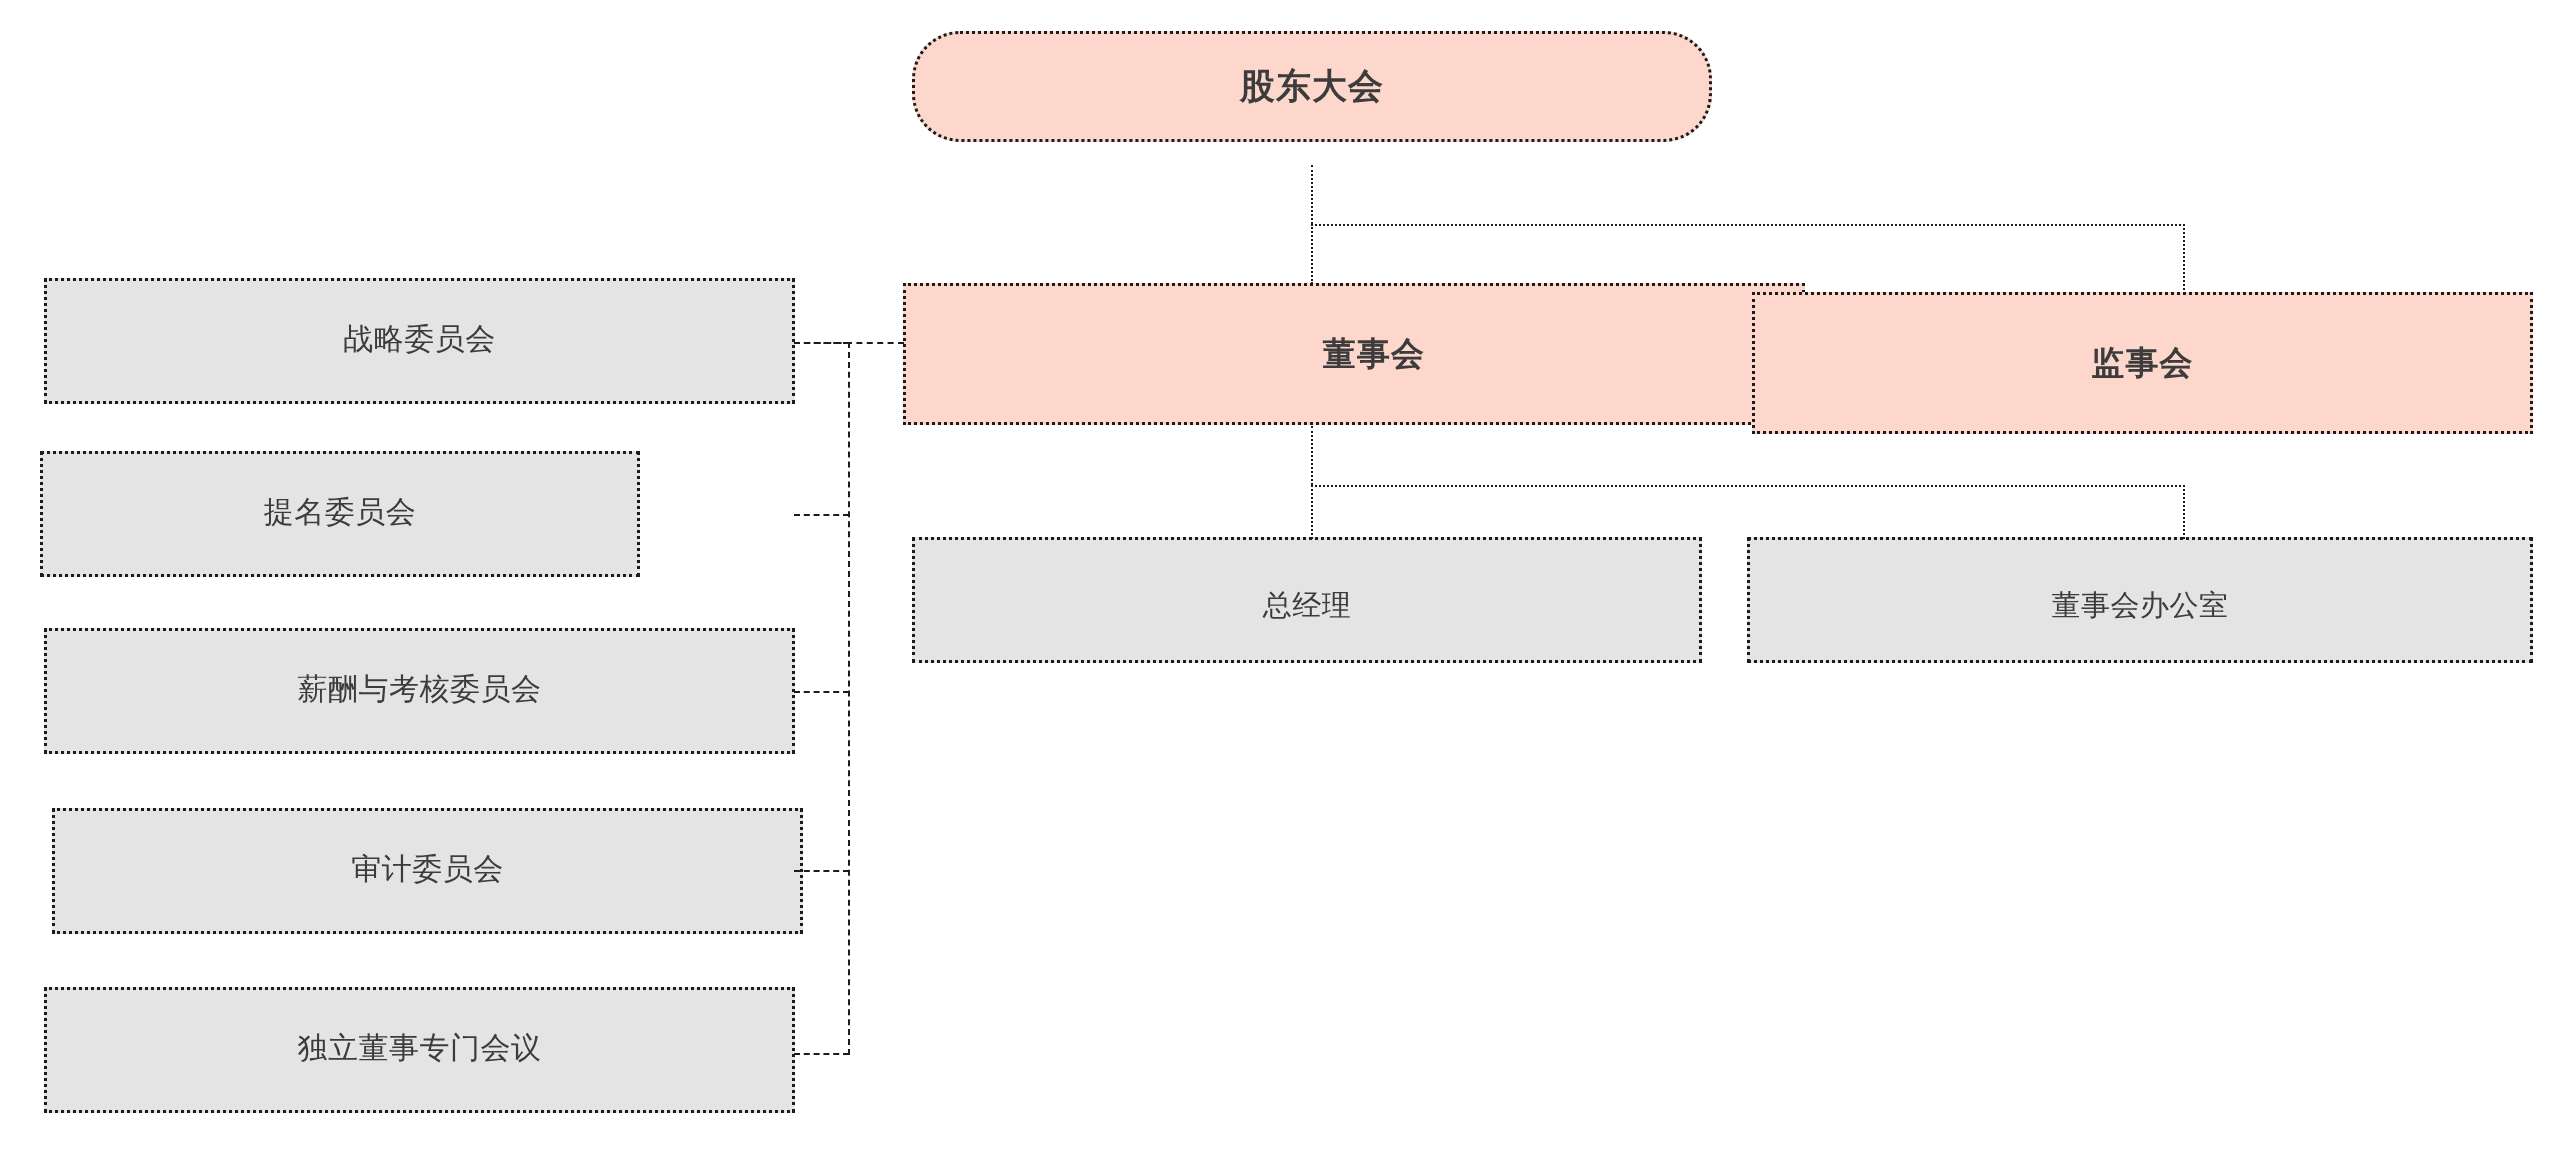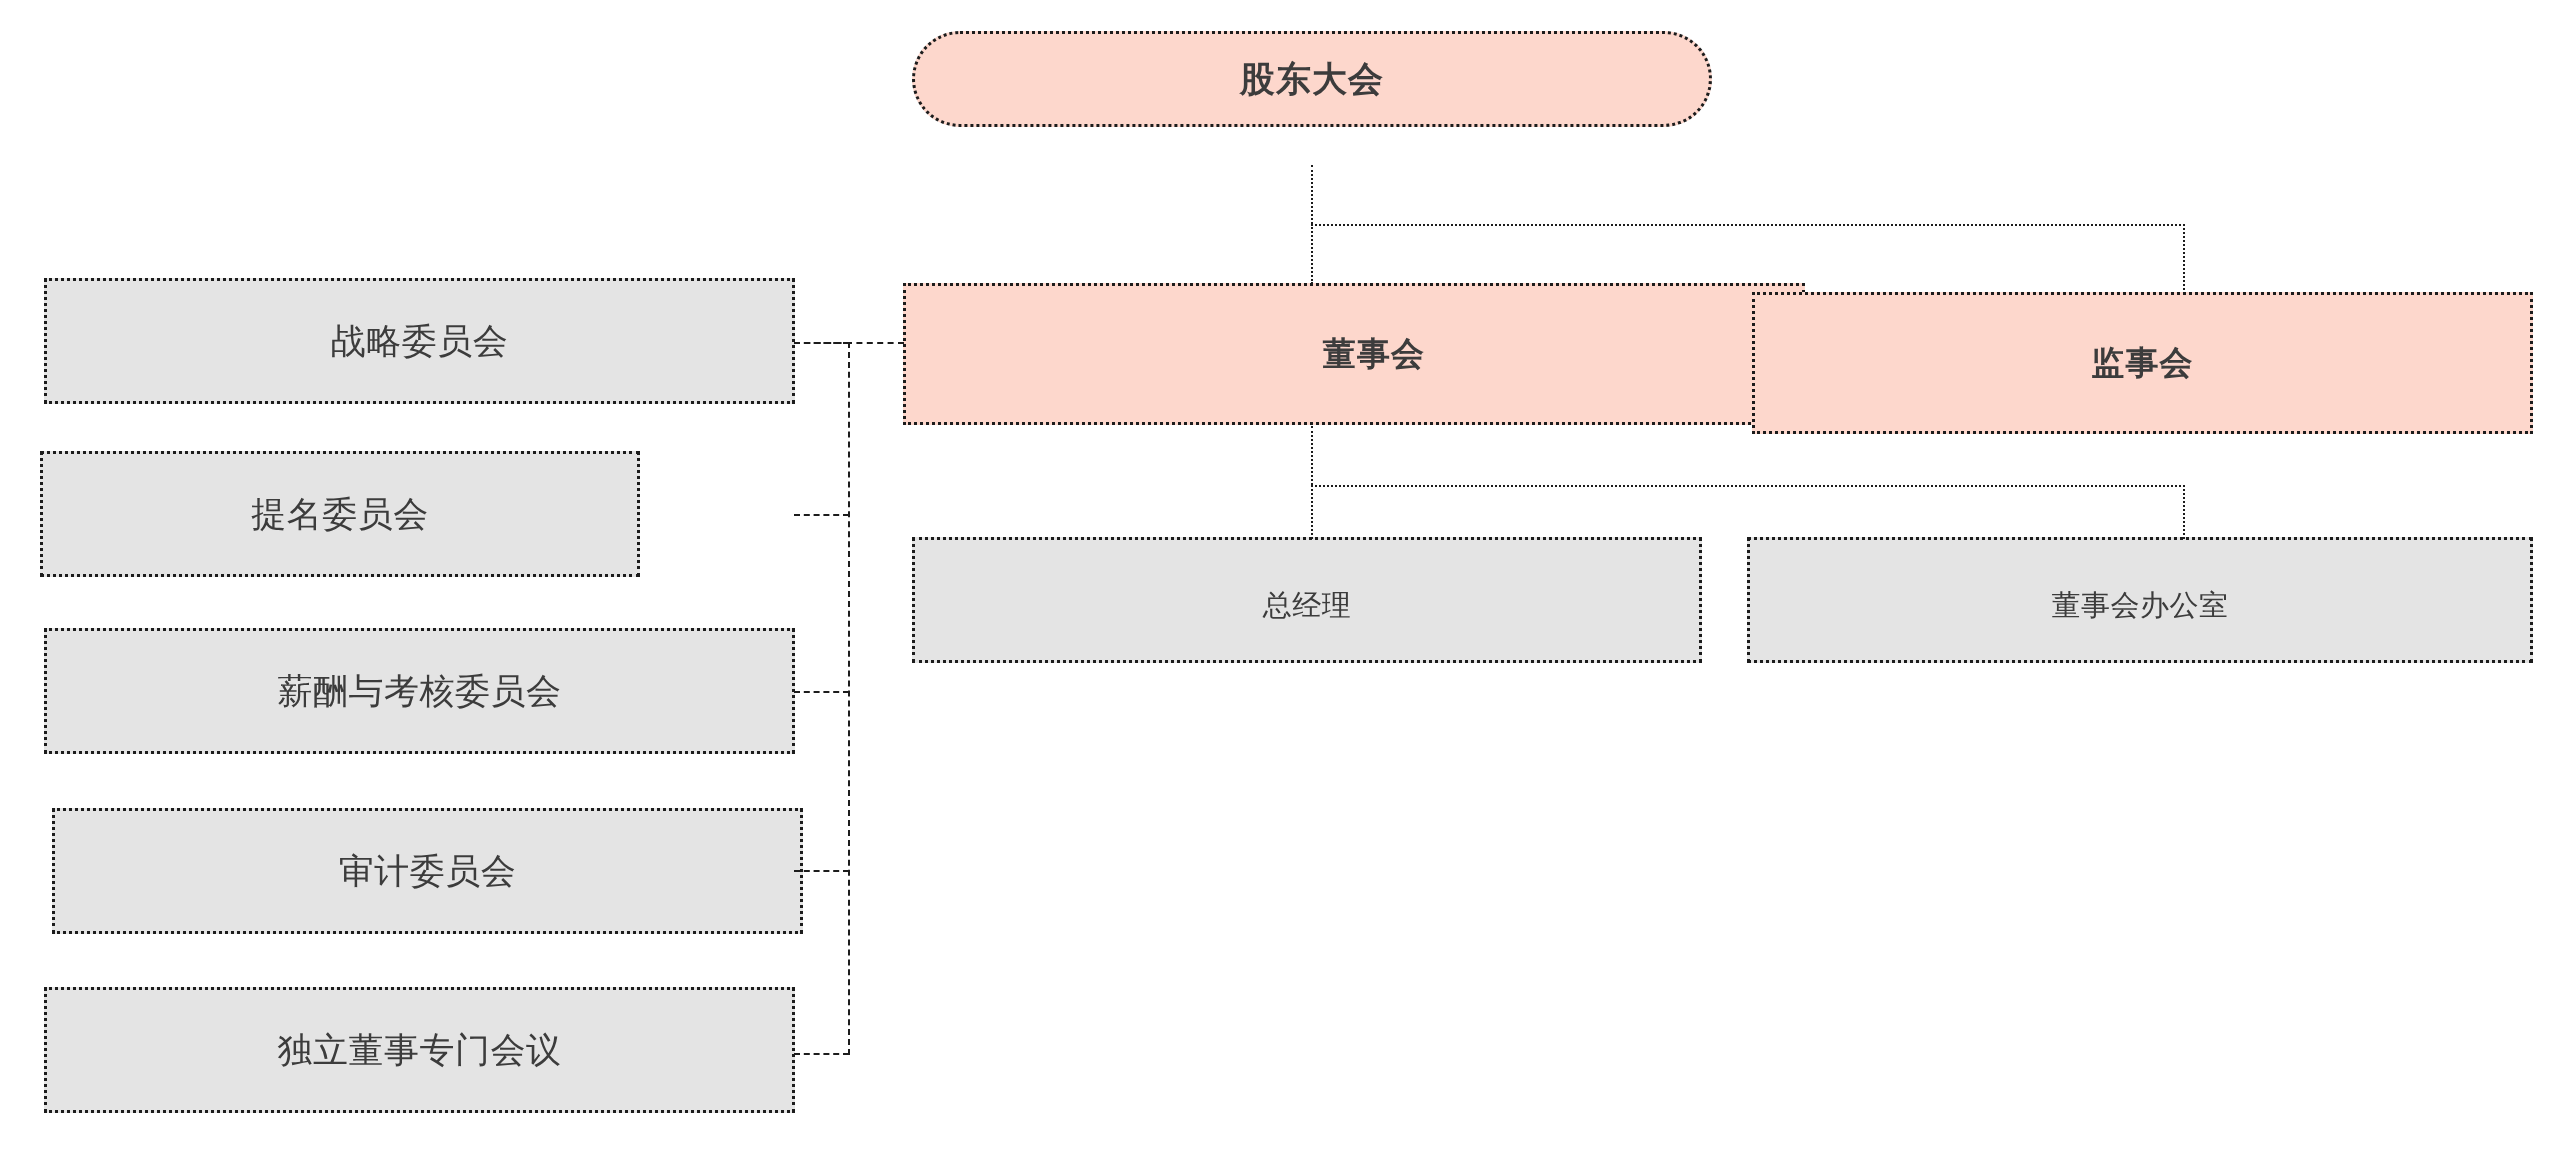--- a/index.html
+++ b/index.html
@@ -38,21 +38,21 @@
   }
   .node .label {
     display: block;
     line-height: 1.1;
     white-space: nowrap;
   }
   
   .fs-big   { font-size: 35px; font-weight: 700; letter-spacing: 1.1px; }
   .fs-mid   { font-size: 33px; font-weight: 700; letter-spacing: 1.1px; }
   .fs-small { font-size: 29px; font-weight: 400; letter-spacing: 0.5px; margin-top: 12px; }
-  .fs-cmt   { font-size: 35px; font-weight: 400; letter-spacing: 0.5px; }
+  .fs-cmt   { font-size: 30px; font-weight: 400; letter-spacing: 0.5px; font-family: Liberation Mono, monospace; }
 
   
   .conn {
     position: absolute;
   }
   .conn.v {
     border-left: 2.7px dotted #1c1c1c;
     width: 0;
   }
   .conn.h {
@@ -66,21 +66,21 @@
   .conn.h-thin {
     border-top: 2.7px dashed #1c1c1c;
     height: 0;
   }
 </style>
 </head>
 <body>
 
 <div id="canvas">
 
-  <div class="node pink rounded" style="left:912px; top:31px; width:800px; height:96px;">
+  <div class="node pink rounded" style="left:912px; top:31px; width:800px; height:111px;">
     <span class="label fs-big">股东大会</span>
   </div>
 
   <div class="node pink" style="left:903px; top:283px; width:902px; height:142px;padding-left:40px;">
     <span class="label fs-mid">董事会</span>
   </div>
 
   <div class="node pink" style="left:1752px; top:292px; width:781px; height:142px;">
     <span class="label fs-mid">监事会</span>
   </div>

